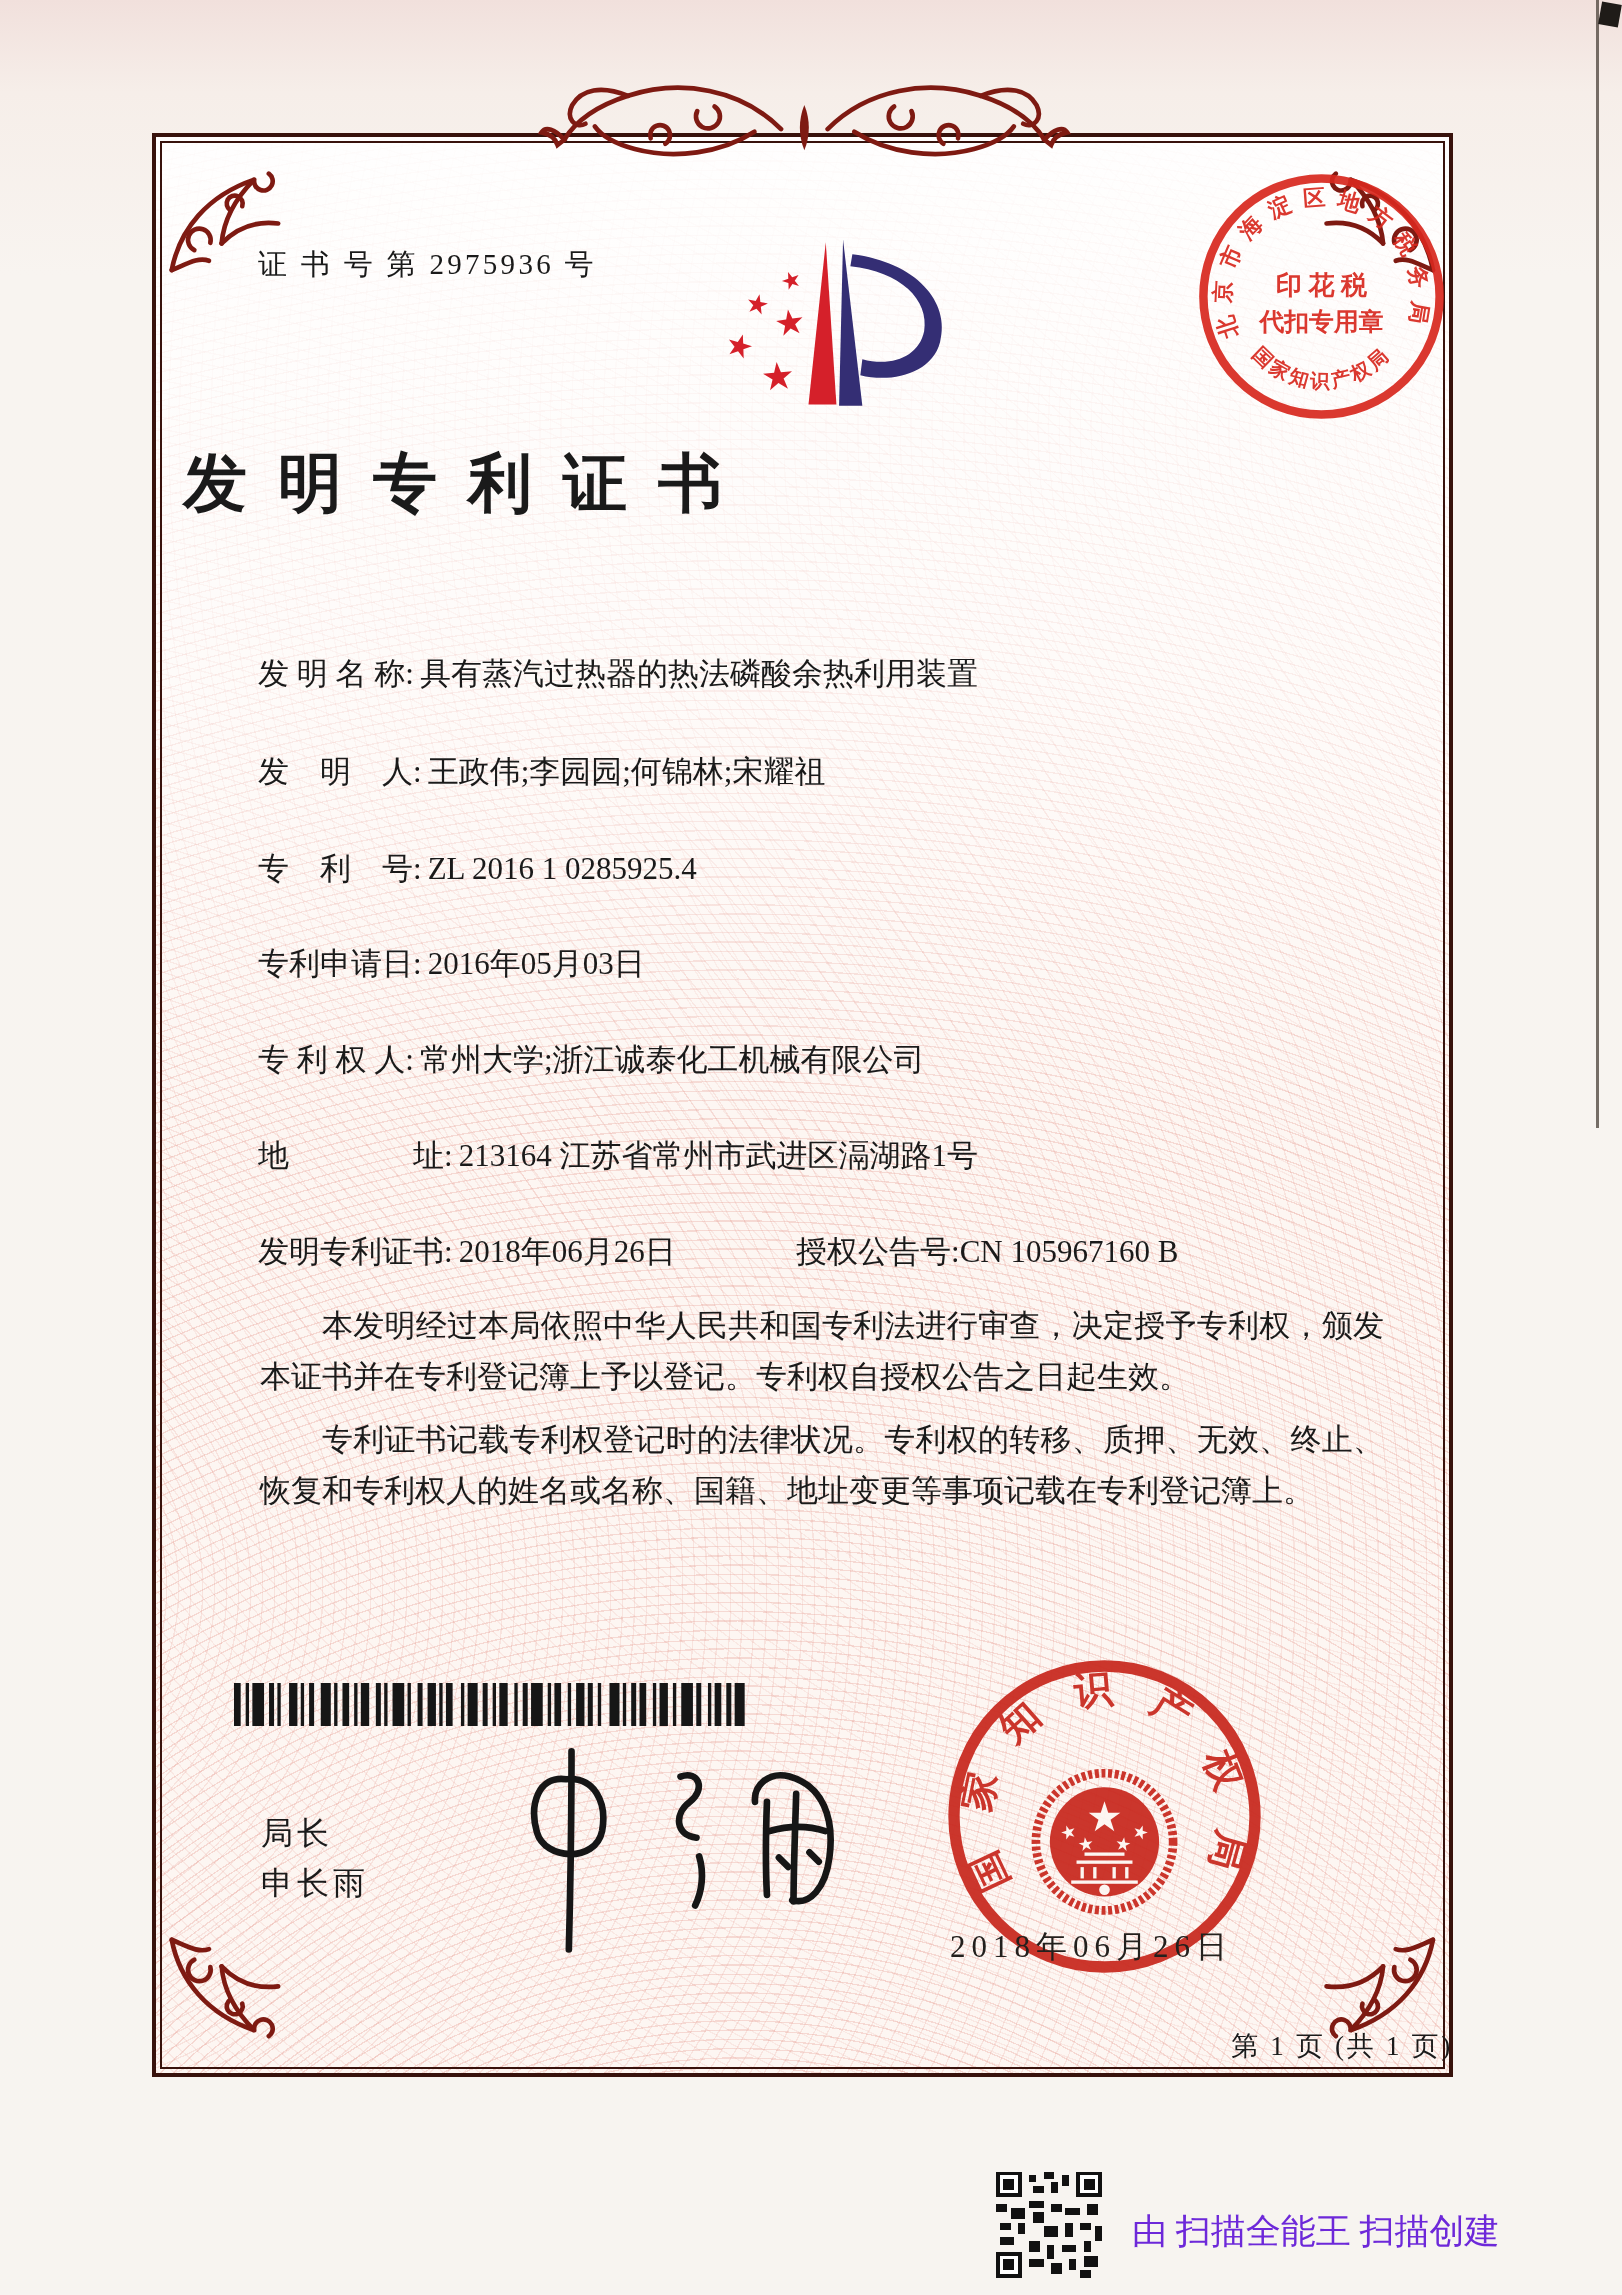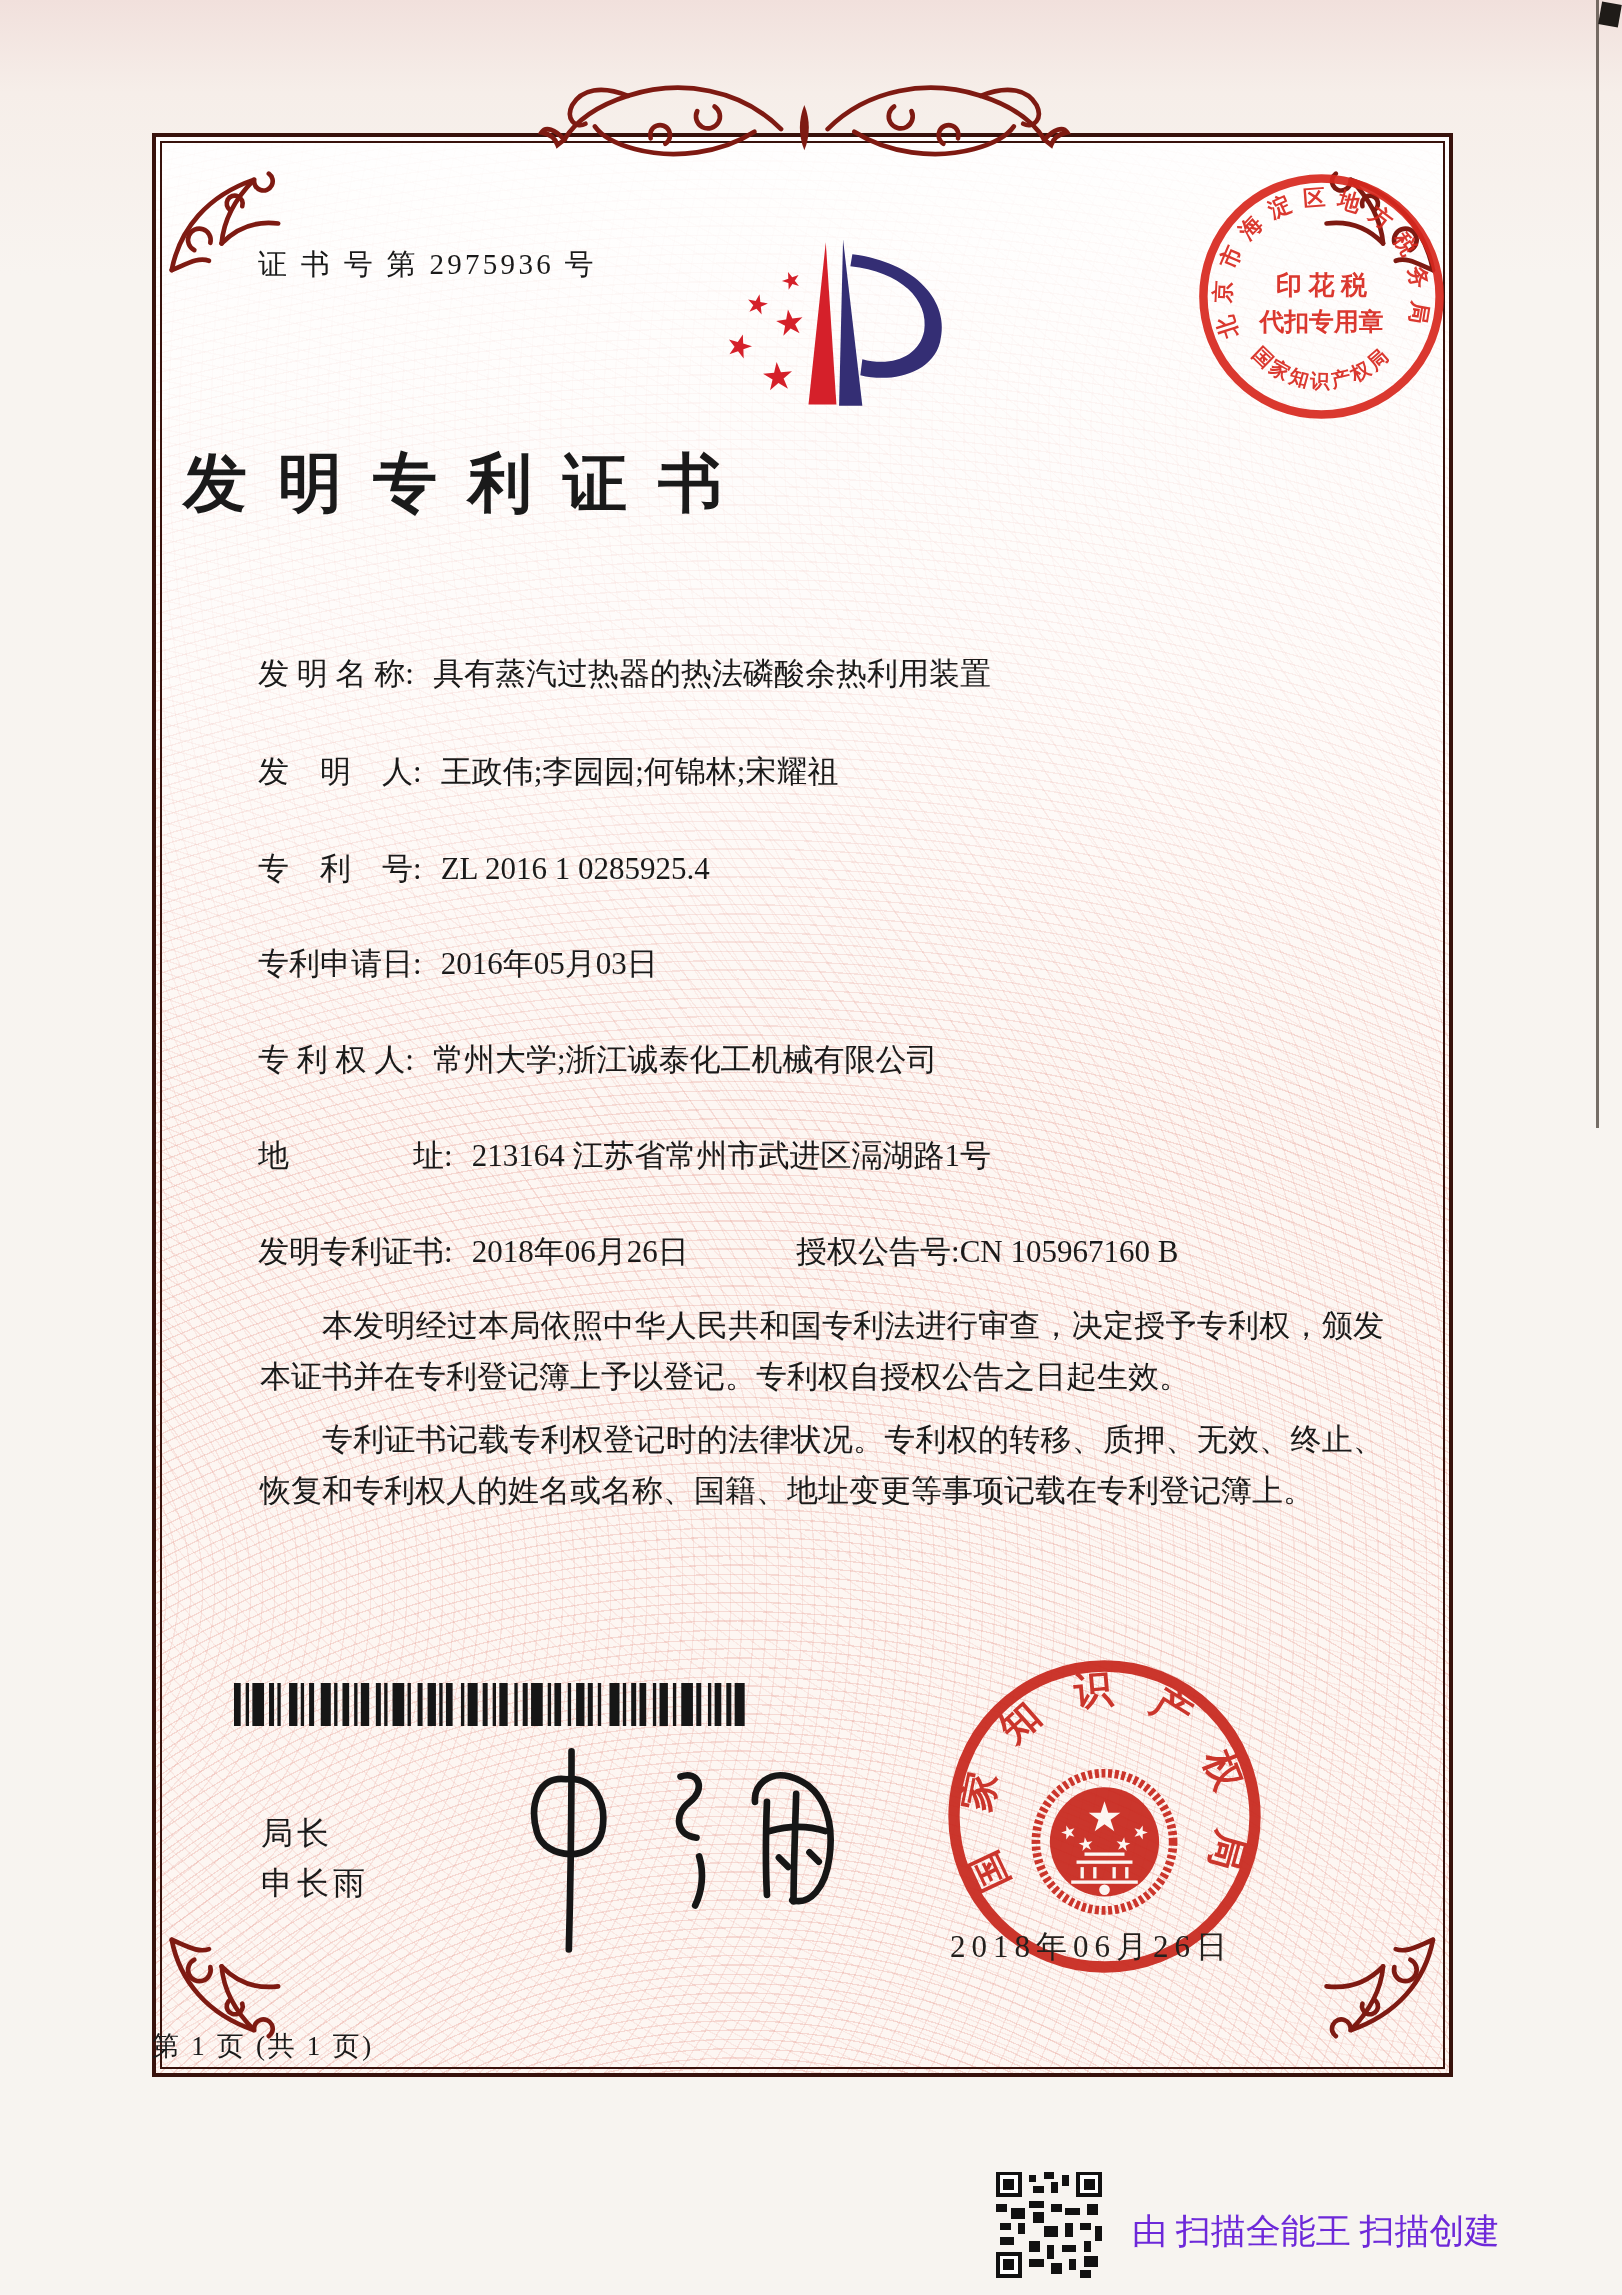--- a/index.html
+++ b/index.html
@@ -19,26 +19,26 @@
       repeating-radial-gradient(circle at 45% 130%, rgba(231,160,150,.34) 0 1.3px, rgba(231,160,150,0) 1.3px 9.3px),
       repeating-radial-gradient(circle at -15% 75%, rgba(231,160,150,.22) 0 1.3px, rgba(231,160,150,0) 1.3px 12px),
       repeating-radial-gradient(circle at 115% 15%, rgba(231,160,150,.16) 0 1.3px, rgba(231,160,150,0) 1.3px 10.6px);
   }
   .frame::before{content:"";position:absolute;inset:4px;border:2px solid #38120c;pointer-events:none}
   .decor{left:0;top:0;pointer-events:none}
   .certno{left:258px;top:245px;font-size:29px;letter-spacing:3.3px;white-space:nowrap}
   .title{left:152px;top:440px;width:1301px;text-align:left;font-size:64px;font-weight:700;
          letter-spacing:31px;text-indent:31px;white-space:nowrap}
   .field{left:258px;font-size:31px;white-space:nowrap}
-  .field .val{margin-left:19px}
+  .field .val{margin-left:6px}
   .field2{left:796px;font-size:31px;white-space:nowrap}
   .bodytext{left:248px;top:1288px;width:1148px;font-size:31px;line-height:51px;text-align:justify}
   .bodytext p{margin:12px;text-indent:2em}
   .signer{left:261px;font-size:32px;letter-spacing:4px}
-  .footer{left:152px;top:2028px;width:1301px;text-align:left;font-size:27px;letter-spacing:2.7px}
+  .footer{left:152px;top:2028px;width:1301px;text-align:right;font-size:27px;letter-spacing:2.7px}
   .sealdate{left:950px;top:1926px;font-size:31px;letter-spacing:6px;color:#23201d;z-index:6;white-space:nowrap}
   .scan-note{left:1132px;top:2208px;font-size:35px;color:#6d28d9;white-space:nowrap;font-family:"Liberation Serif","DejaVu Serif",serif}
   .scanline{left:1596px;top:0;width:3.3px;height:1128px;background:#4a4038;opacity:.75}
   .cornermark{left:1600px;top:2.7px;width:20px;height:22.6px;background:#1f1b18;transform:rotate(10deg)}
   svg{display:block}
 </style>
 </head>
 <body>
 
 <div class="abs frame"></div>

